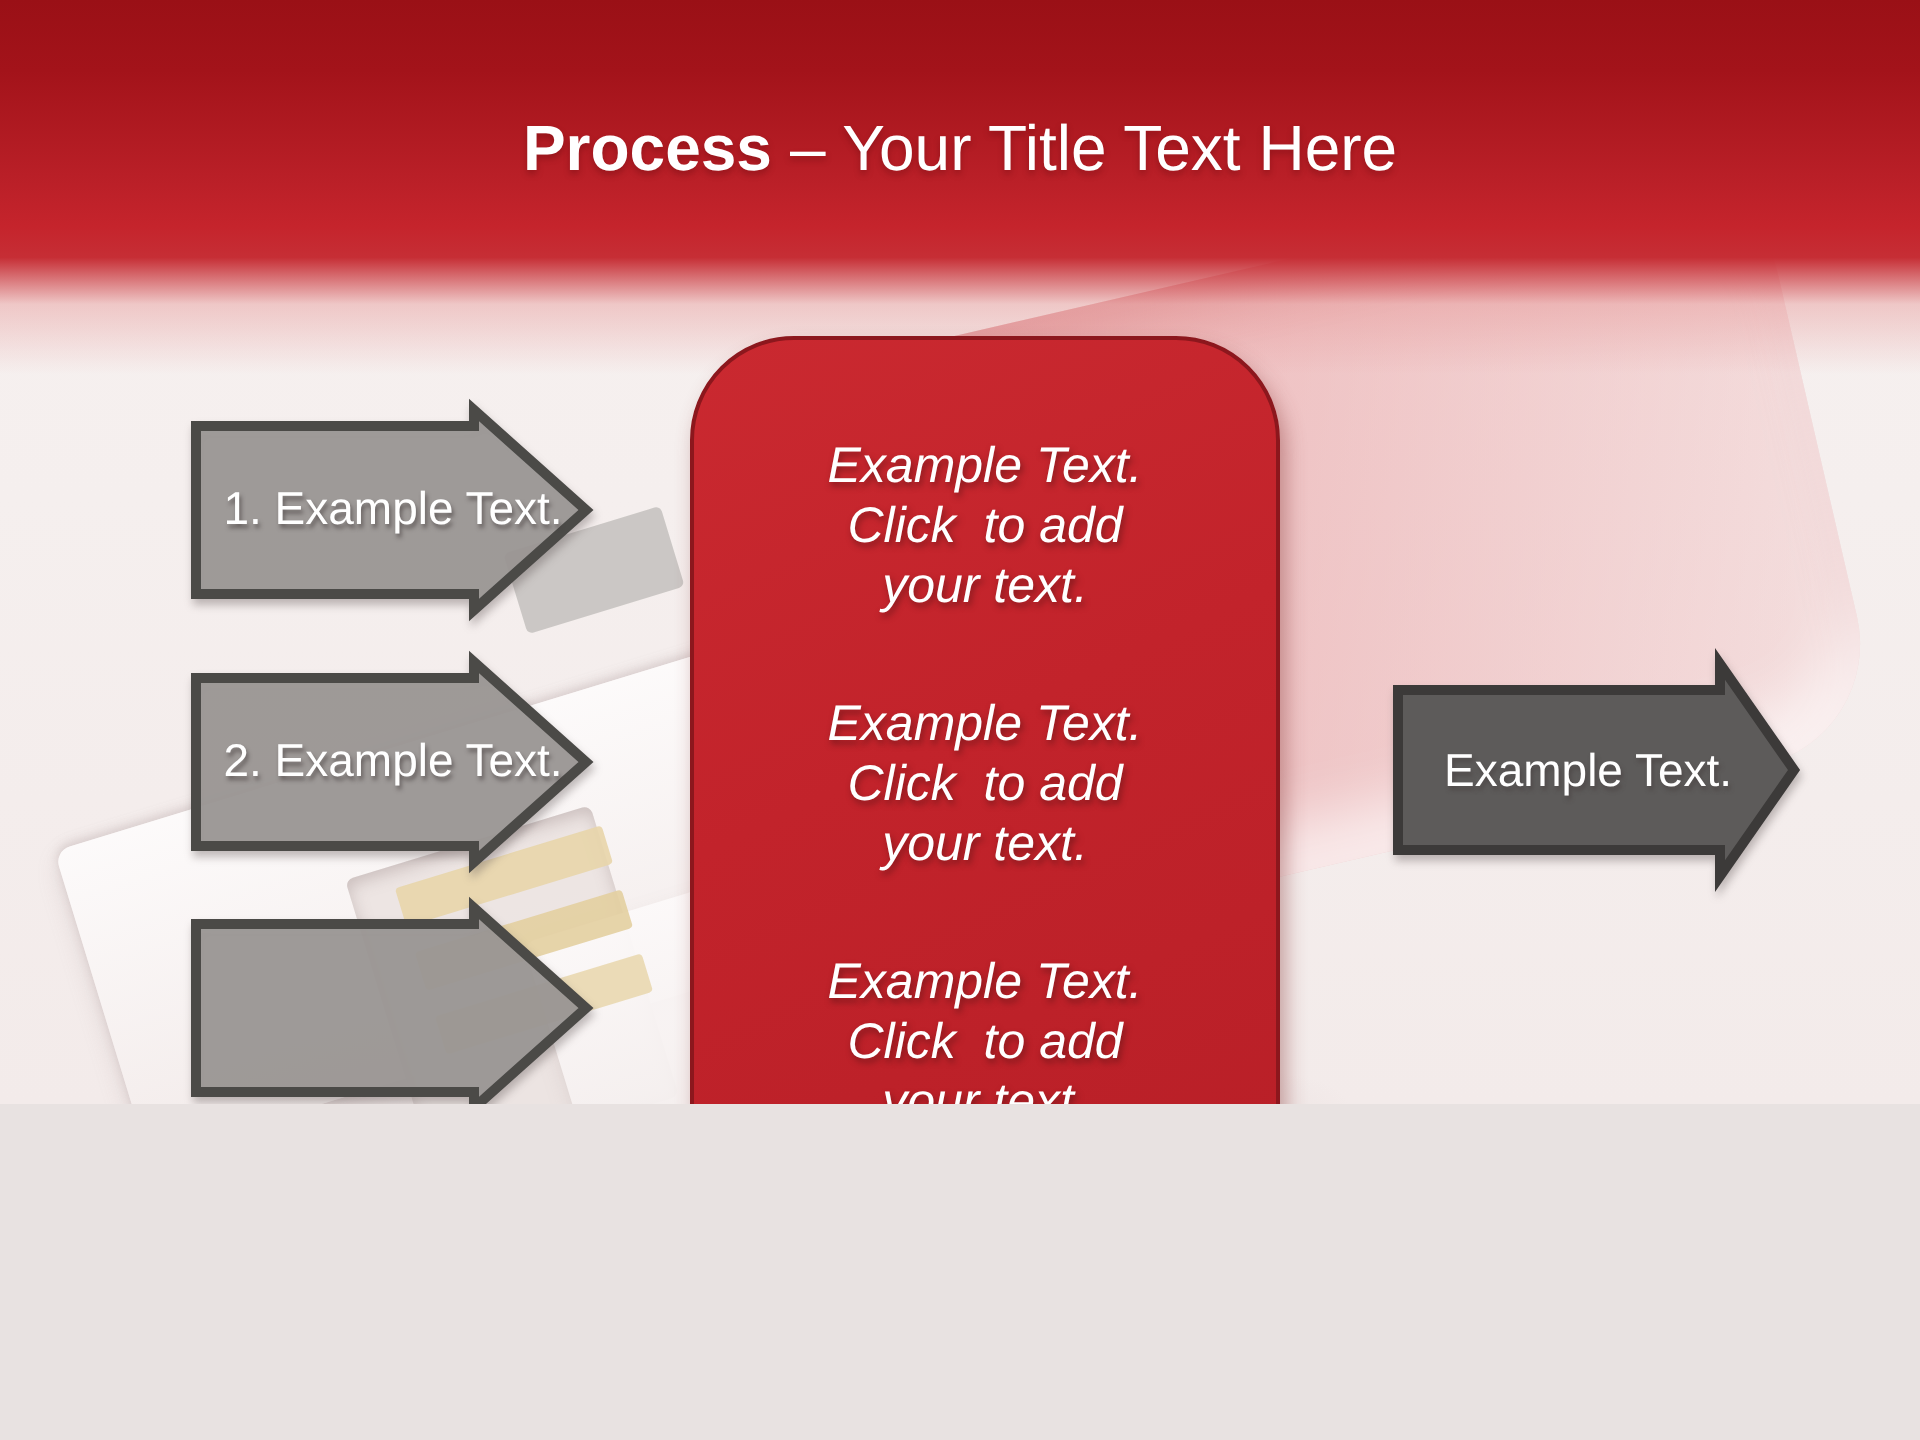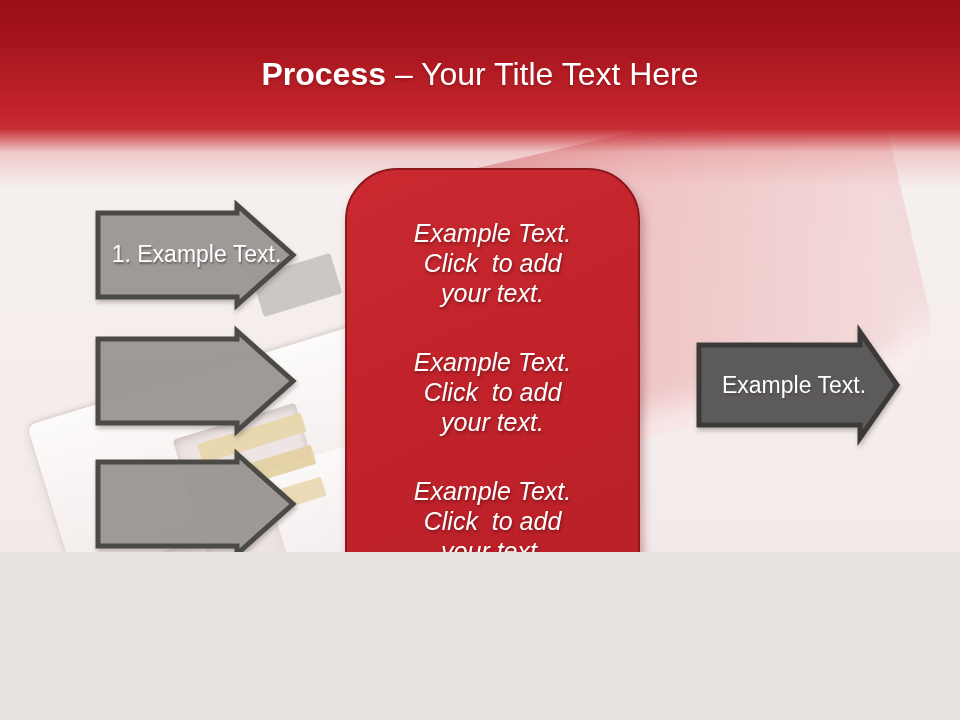--- a/index.html
+++ b/index.html
@@ -125,20 +125,21 @@
   <div class="arrow arrow-left a1">
     <svg width="202" height="106" viewBox="0 0 202 106">
       <polygon points="3,11 142,11 142,3 198,53 142,103 142,95 3,95"></polygon>
     </svg>
     <div class="label">1. Example Text.</div>
   </div>
   <div class="arrow arrow-left a2">
     <svg width="202" height="106" viewBox="0 0 202 106">
       <polygon points="3,11 142,11 142,3 198,53 142,103 142,95 3,95"></polygon>
     </svg>
+    <div class="label">2. Example Text.</div>
   </div>
   <div class="arrow arrow-left a3">
     <svg width="202" height="106" viewBox="0 0 202 106">
       <polygon points="3,11 142,11 142,3 198,53 142,103 142,95 3,95"></polygon>
     </svg>
   </div>
 
   <div class="panel">
     <p>
       <span class="line">Example Text.</span>

